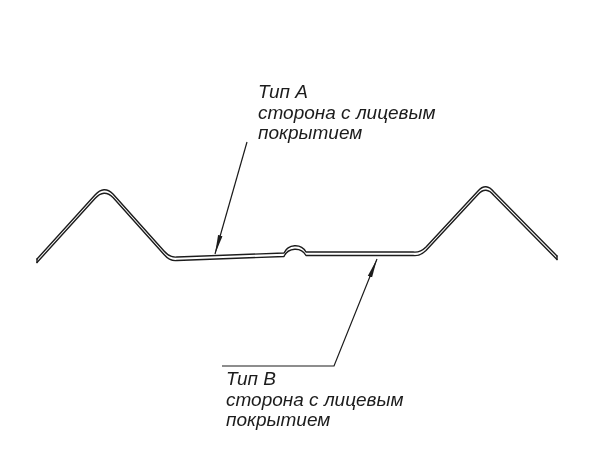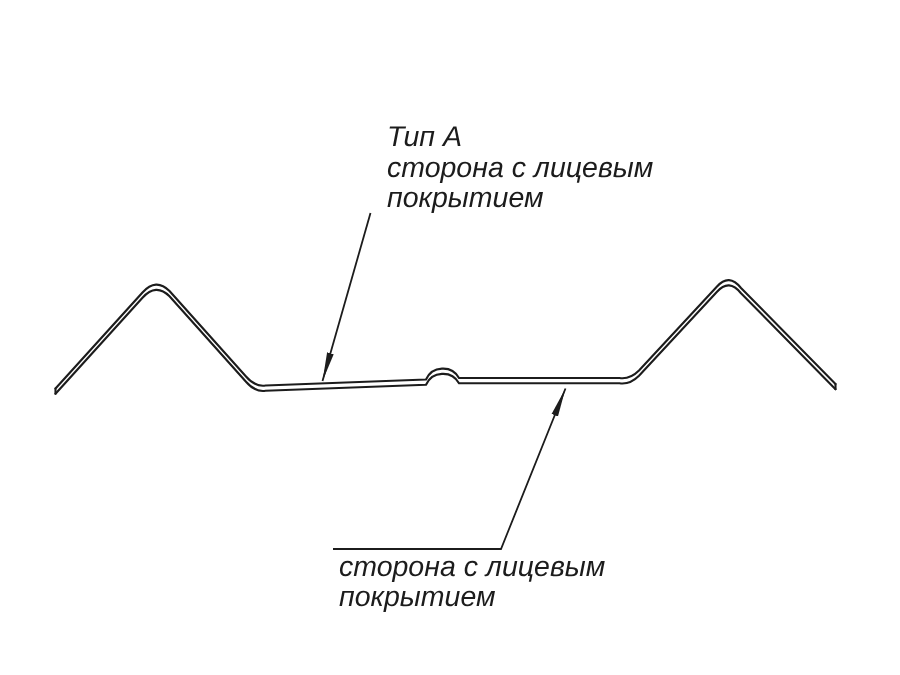--- a/index.html
+++ b/index.html
@@ -77,17 +77,18 @@
     <path d="M 222 334 L 334 334 L 377 227" fill="none" stroke="#1c1c1c" stroke-width="1.2" marker-end="url(#arrow)"></path>
   </svg>
 
   <div class="callout callout-a">
     <span class="title">Тип А</span>
     <span class="desc">сторона с лицевым</span>
     <span class="desc">покрытием</span>
   </div>
 
   <div class="callout callout-b">
+    <span class="title">Тип В</span>
     <span class="desc">сторона с лицевым</span>
     <span class="desc">покрытием</span>
   </div>
 
 </div>
 
 </body></html>

